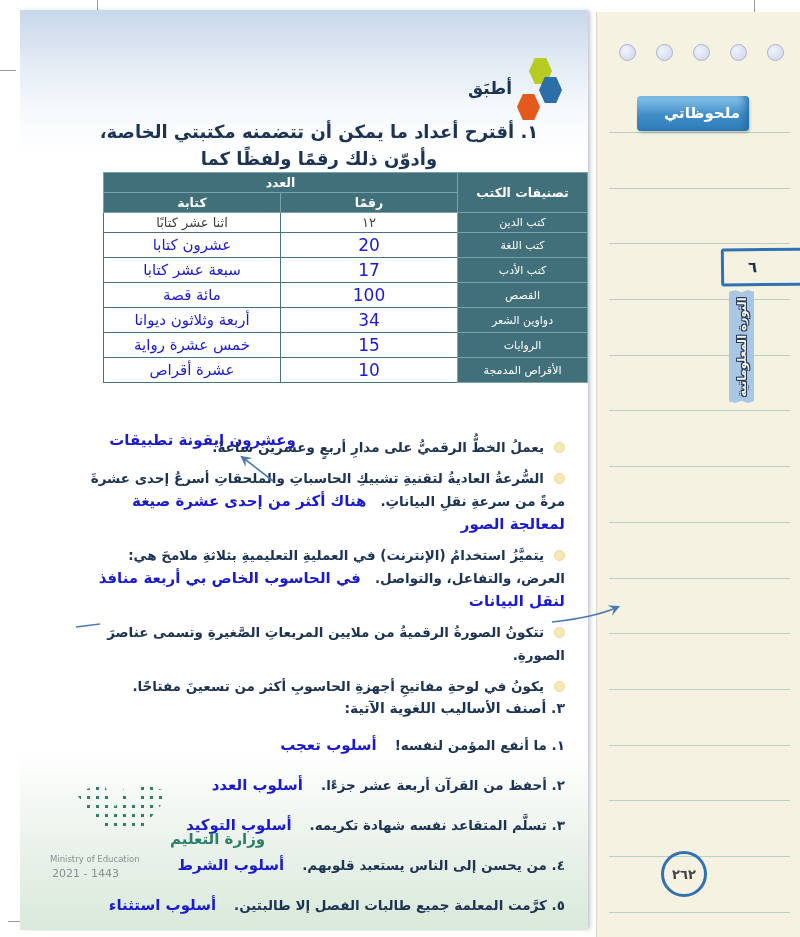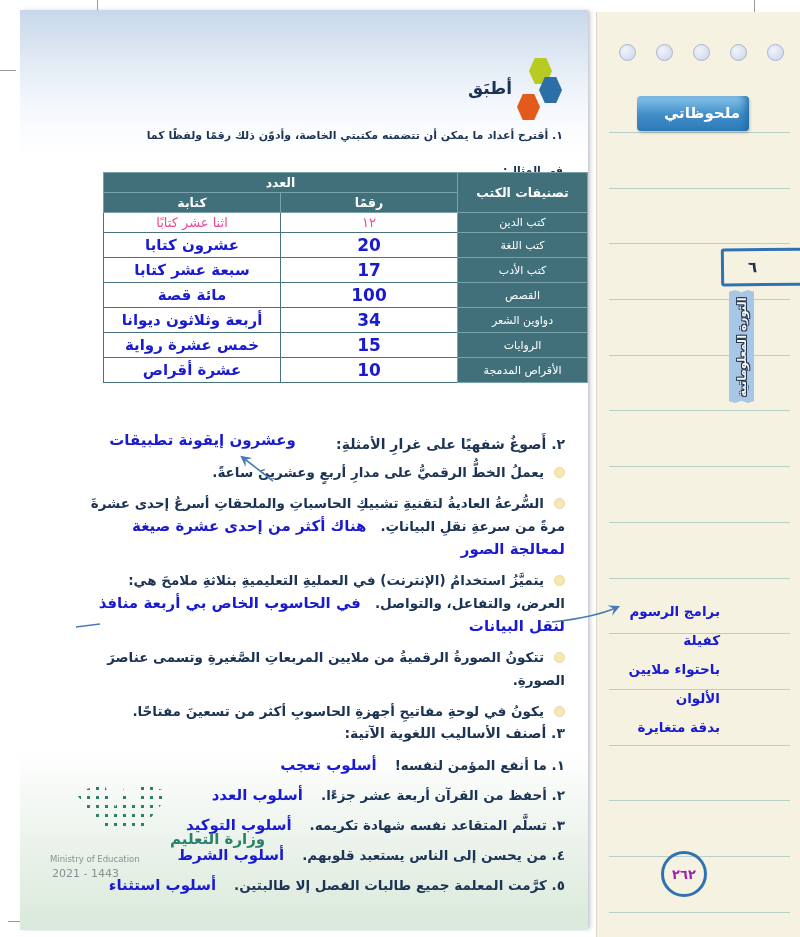--- a/index.html
+++ b/index.html
@@ -17,52 +17,52 @@
 
   .apply-header { position:absolute; left:440px; top:48px; width:110px; height:70px; }
   .hexes { position:absolute; left:55px; top:0; width:46px; height:68px; }
   .hex { position:absolute; width:23px; height:26px;
          clip-path:polygon(25% 0,75% 0,100% 50%,75% 100%,25% 100%,0 50%); }
   .hex.yellow { left:14px; top:0; background:#b8cb22; }
   .hex.blue   { left:24px; top:19px; background:#2c6ea6; }
   .hex.orange { left:2px;  top:36px; background:#e4591c; }
   .apply-title { position:absolute; right:58px; top:20px; font-size:17px; font-weight:bold; color:#1c3354; }
 
-  .q1 { position:absolute; right:25px; left:55px; top:108px; direction:rtl; text-align:right;
-        color:#1c3354; font-weight:bold; font-size:11px; line-height:35px; }
+  .q1 { position:absolute; right:25px; left:55px; top:108px; direction:rtl; text-align:center;
+        color:#1c3354; font-weight:bold; font-size:18px; line-height:27px; }
 
   
   .numtable { position:absolute; left:83px; top:162px; width:485px; height:192px;
               border-collapse:collapse; direction:rtl; table-layout:fixed; }
   .numtable th, .numtable td { border:1px solid #47737e; text-align:center; vertical-align:middle; padding:2px 4px; }
   .numtable .teal { background:#41707b; color:#ffffff; border-color:#7aa2ab; font-size:12.5px; font-weight:bold; }
   .numtable td.teal { font-weight:normal; font-size:11px; }
   .numtable td { background:#ffffff; }
-  .numtable .print { color:#ec4899; font-size:13px; }
-  .numtable .pen   { color:#1a1ad0; font-weight:bold; font-size:15px; }
+  .numtable .print { color:#404040; font-size:13px; }
+  .numtable .pen   { color:#1a1ad0; font-weight:normal; font-size:15px; }
   .numtable .pen.num { font-size:17px; }
 
   
   .ink { color:#1a1ad0; font-weight:bold; }
 
   .annotation { position:absolute; left:5px; top:418px; width:315px; direction:rtl;
                 font-size:15px; line-height:25px; color:#1a1ad0; font-weight:bold; text-align:center; }
   .annotation .l2 { display:block; margin-left:40px; }
 
   
   .content { position:absolute; left:55px; top:426px; width:490px; direction:rtl; text-align:right;
              color:#1c3354; font-size:13.5px; font-weight:bold; }
   .qtitle { font-size:14px; margin-bottom:9px; }
   .bullet { line-height:23px; margin-bottom:8px; }
   .bullet::before { content:""; display:inline-block; width:9px; height:9px; border-radius:50%;
                     background:#f6e8b0; border:1px solid #ecd79c; margin-left:10px; transform:translateY(1px); }
   .bullet .ans { font-size:15px; margin-right:14px; }
   .ans-line { font-size:15px; line-height:22px; margin:0 170px 10px 0; color:#1a1ad0; font-weight:bold; }
   .q3-block { }
-  .q3-item { line-height:30px; }
+  .q3-item { line-height:40px; }
   .q3-item .ans { font-size:15px; margin-right:18px; }
 
   
   .ministry { position:absolute; left:30px; top:770px; width:230px; height:115px; }
   .moe-dots { position:absolute; left:25px; top:4px; width:96px; height:42px;
               background:radial-gradient(#2a8068 1.6px, transparent 1.9px); background-size:9px 9px;
               clip-path:polygon(0 20%,30% 0,42% 55%,50% 10%,58% 55%,70% 0,100% 20%,72% 100%,28% 100%); }
   .moe-ar { position:absolute; left:88px; top:50px; width:120px; direction:rtl; text-align:left;
             color:#2a8068; font-size:15px; font-weight:bold;margin-left:32px; }
   .moe-en { position:absolute; left:0; top:74px; color:#8a8f94; font-size:8.5px; }
@@ -90,21 +90,21 @@
             display:flex; align-items:center; justify-content:center; }
   .ribbon span { white-space:nowrap; transform:rotate(-90deg); direction:rtl;
                  color:#f8f5ea; font-size:11.5px; font-weight:bold;
                  text-shadow:1px 1px 0 #1c3354,-1px -1px 0 #1c3354,1px -1px 0 #1c3354,-1px 1px 0 #1c3354; }
 
   .side-note { position:absolute; right:80px; top:585px; width:132px; direction:rtl; text-align:right;
                color:#1a1ad0; font-size:13.5px; font-weight:bold; line-height:29px; }
 
   .page-circle { position:absolute; left:64px; top:839px; width:46px; height:46px; border-radius:50%;
                  border:3px solid #2e72b4; display:flex; align-items:center; justify-content:center;
-                 color:#a21caf; font-size:13px; font-weight:bold; }
+                 color:#404040; font-size:13px; font-weight:bold; }
 
   .overlay { position:absolute; left:0; top:0; pointer-events:none; }
 </style>
 </head>
 <body>
 
 <div class="crop" style="left:97px;top:0;width:1px;height:26px;"></div>
 <div class="crop" style="left:0;top:70px;width:16px;height:1px;"></div>
 <div class="crop" style="left:8px;top:921px;width:16px;height:1px;"></div>
 <div class="crop" style="left:754px;top:0;width:1px;height:13px;"></div>
@@ -172,21 +172,20 @@
       <td class="pen">عشرة أقراص</td>
     </tr>
   </tbody>
     </table>
 
   <div class="annotation">
     <span class="l2">وعشرون إيقونة تطبيقات</span>
   </div>
 
   <div class="content">
-    <div class="qtitle">٢. أَصوغُ شفهيًا على غرارِ الأمثلةِ:</div>
 
     <p class="bullet"><span>يعملُ الخطُّ الرقميُّ على مدارِ أربعٍ وعشرينَ ساعةً.</span></p>
     <p class="bullet"><span>السُّرعةُ العاديةُ لتقنيةِ تشبيكِ الحاسباتِ والملحقاتِ أسرعُ إحدى عشرةَ مرةً من سرعةِ نقلِ البياناتِ.</span><span class="ans ink">هناك أكثر من إحدى عشرة صيغة لمعالجة الصور</span></p>
     <p class="bullet"><span>يتميَّزُ استخدامُ (الإنترنت) في العمليةِ التعليميةِ بثلاثةِ ملامحَ هي: العرض، والتفاعل، والتواصل.</span><span class="ans ink">في الحاسوب الخاص بي أربعة منافذ لنقل البيانات</span></p>
     <p class="bullet"><span>تتكونُ الصورةُ الرقميةُ من ملايين المربعاتِ الصَّغيرةِ وتسمى عناصرَ الصورةِ.</span></p>
     <p class="bullet" style="margin-bottom:2px;"><span>يكونُ في لوحةِ مفاتيحِ أجهزةِ الحاسوبِ أكثر من تسعينَ مفتاحًا.</span></p>
 
     <div class="q3-block">
       <div class="qtitle">٣. أصنف الأساليب اللغوية الآتية:</div>
       <div class="q3-item"><span>١. ما أنفع المؤمن لنفسه!</span><span class="ans ink">أسلوب تعجب</span></div>
@@ -215,25 +214,20 @@
   <div class="hole" style="left:170px;"></div>
 
   <div class="notes-tab">ملحوظاتي</div>
 
   <div class="unit-box">٦</div>
 
   <div class="ribbon">
     <span>الثورة المعلوماتية</span>
   </div>
 
-  <div class="side-note">
-    <span>برامج الرسوم كفيلة</span><br>
-    <span>باحتواء ملايين الألوان</span><br>
-    <span>بدقة متغايرة</span>
-  </div>
 
   <div class="page-circle">٢٦٢</div>
 </div>
 
 <svg class="overlay" width="800" height="937">
   <defs>
     <marker id="ah" viewBox="0 0 10 10" refX="8" refY="5" markerWidth="7" markerHeight="7" orient="auto">
       <path d="M0,0 L10,5 L0,10 L4,5 z" fill="#4a7ab5"></path>
     </marker>
   </defs>

